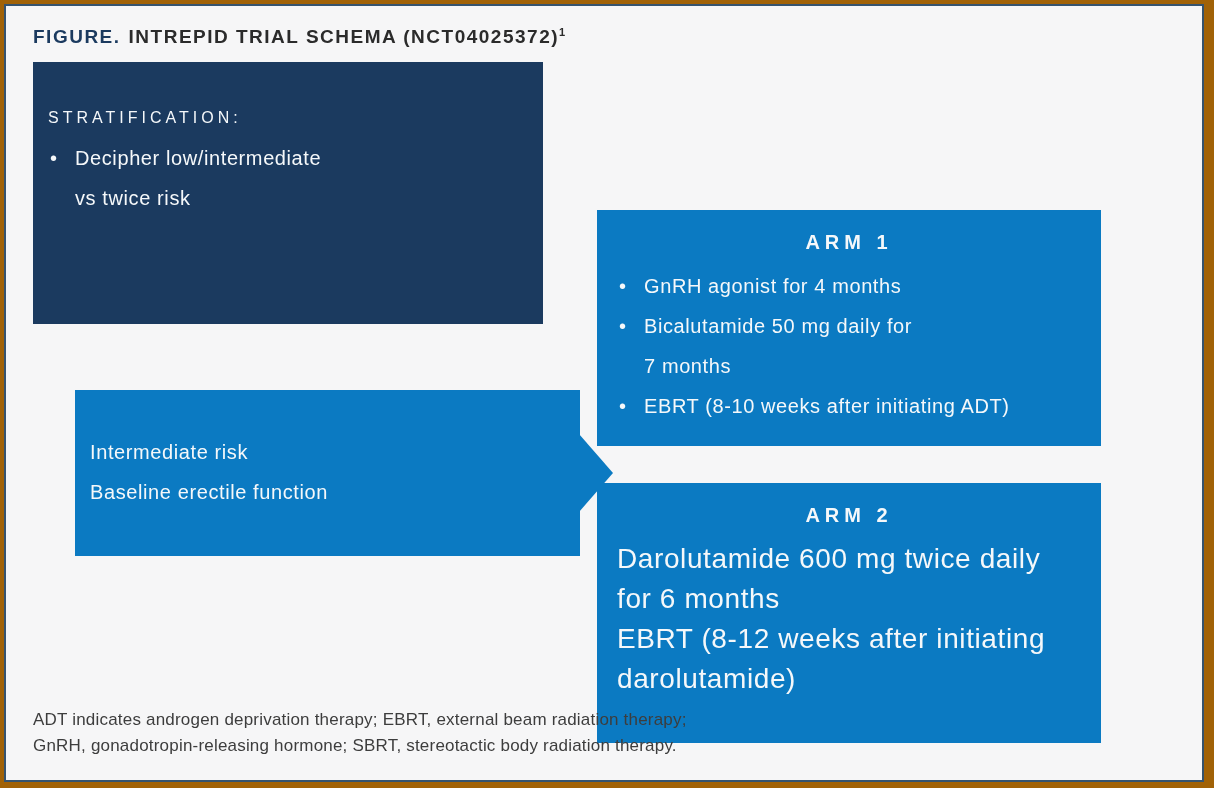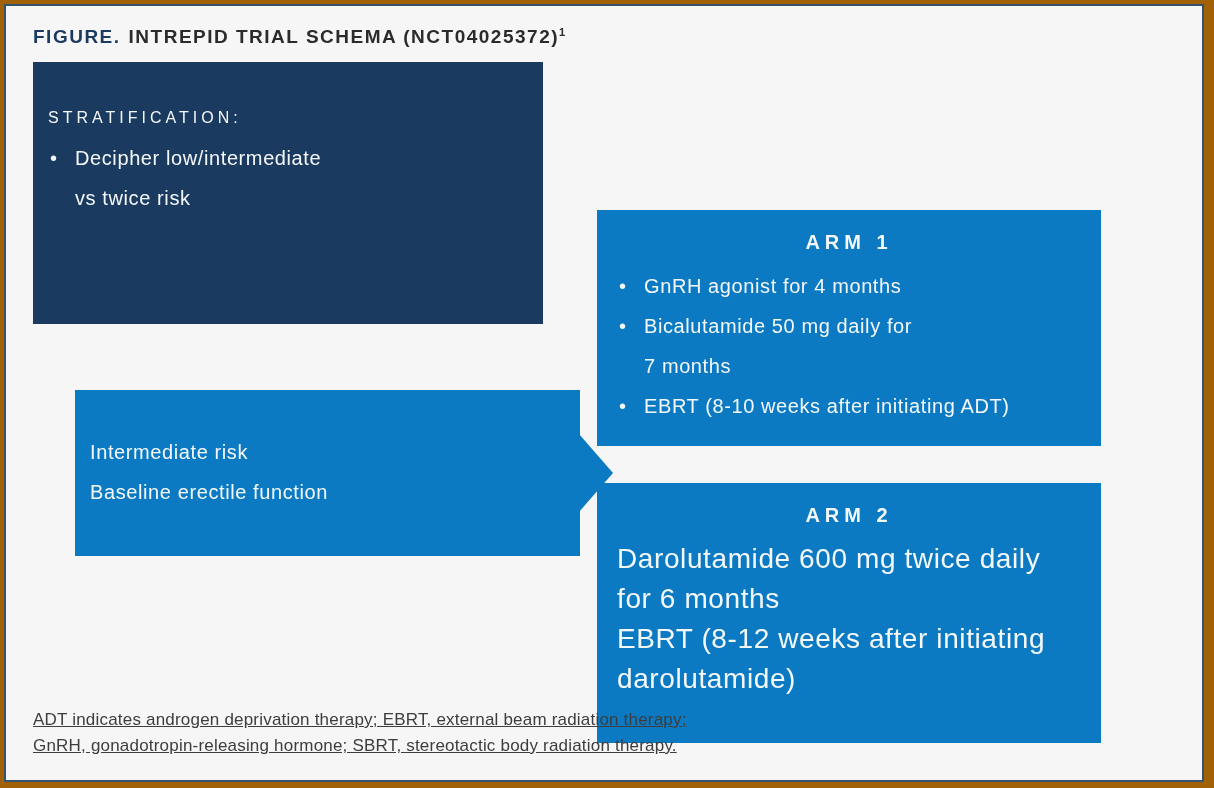--- a/index.html
+++ b/index.html
@@ -124,21 +124,20 @@
   }
 
   .footnote {
     position: absolute;
     left: 27px; top: 701px;
     font-size: 17px;
     letter-spacing: 0.2px;
     line-height: 26px;
     color: var(--footnote-text);
     white-space: pre-line;
-    text-decoration: underline;
   }
 </style>
 </head>
 <body>
 
 <div class="page">
   <div class="panel">
 
     <div class="fig-header">
       <span class="accent">FIGURE.</span><span>INTREPID TRIAL SCHEMA (NCT04025372)</span><sup>1</sup>

